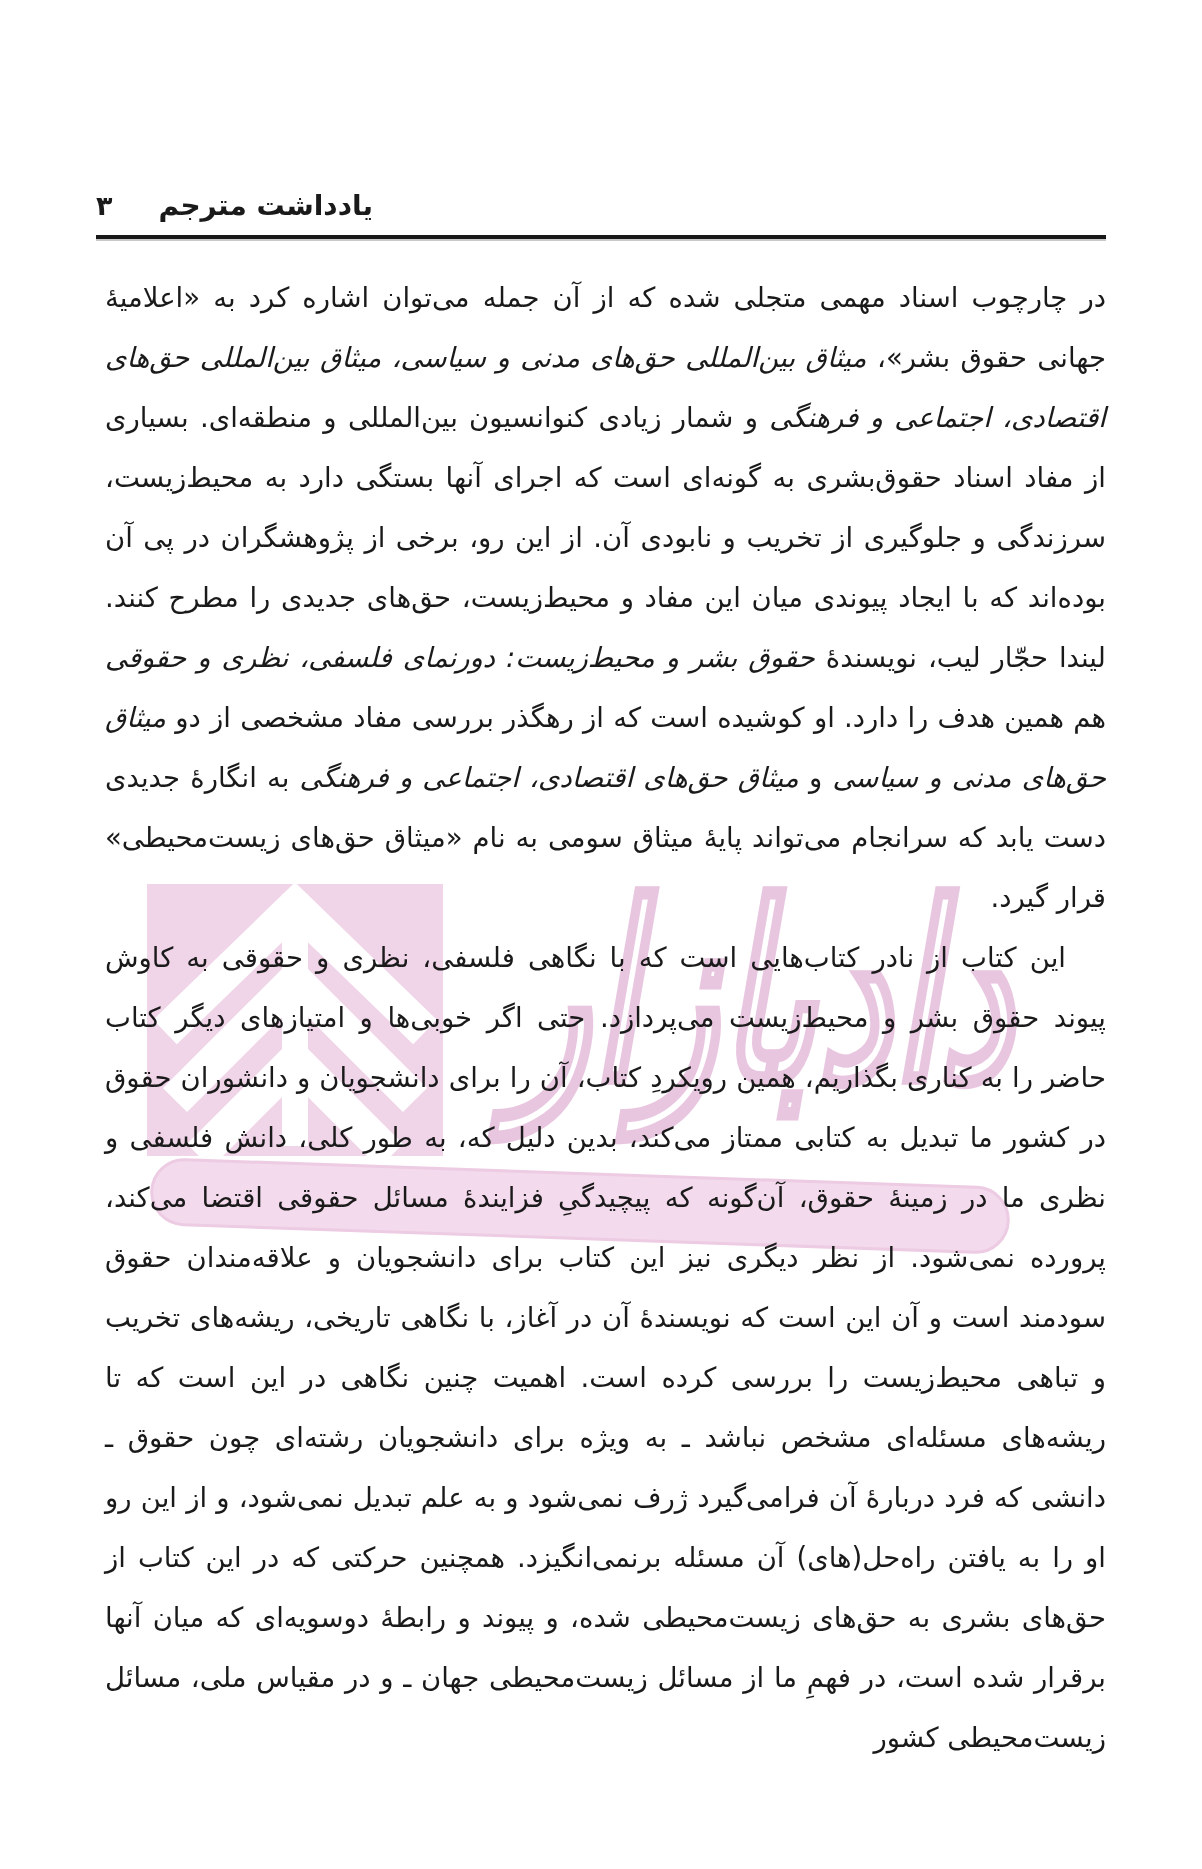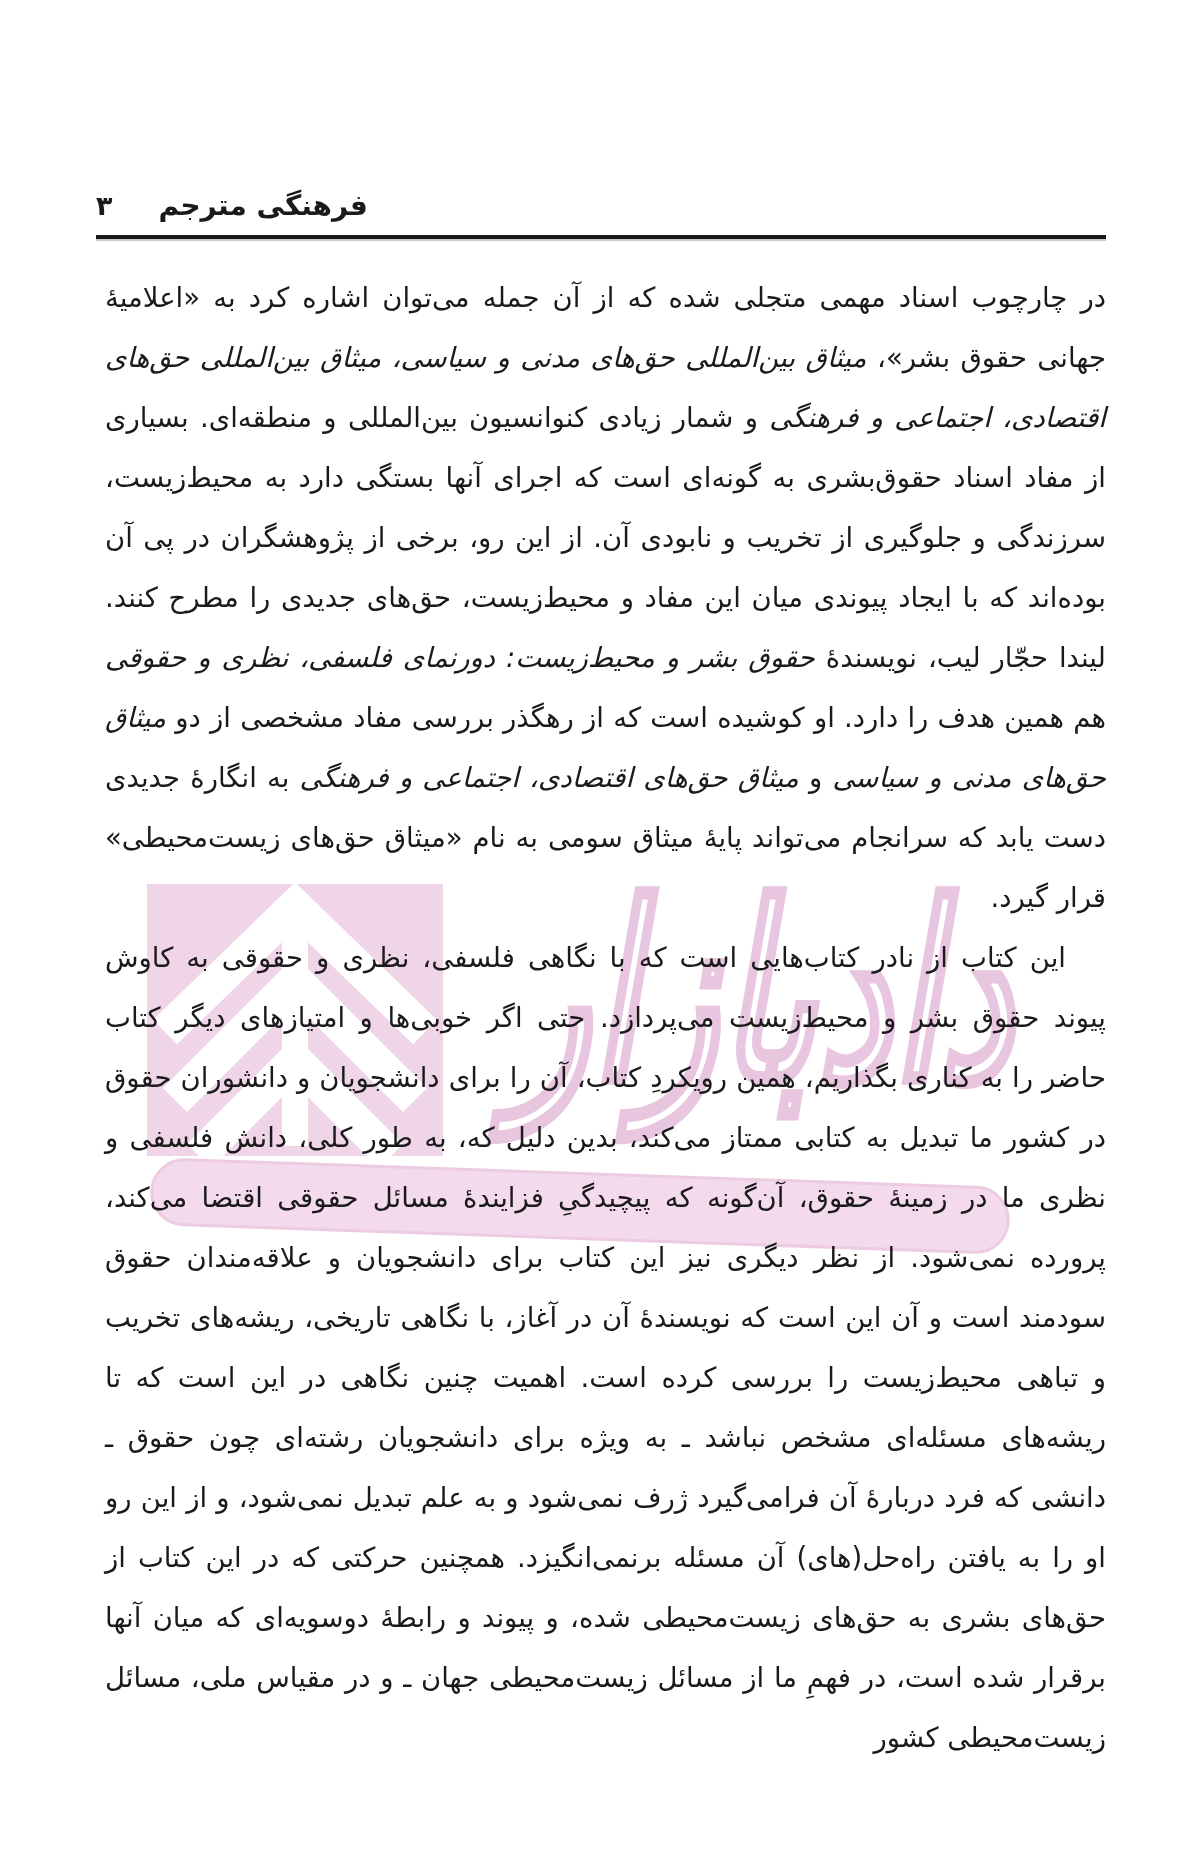--- a/index.html
+++ b/index.html
@@ -108,21 +108,21 @@
       <path d="M28 216 L148 96 L268 216" fill="none" stroke="#ffffff" stroke-width="34"></path>
       <path d="M52 272 L148 176 L244 272" fill="none" stroke="#ffffff" stroke-width="34"></path>
     </svg>
     <div class="wm-text">دادبازار</div>
     <div class="wm-band"></div>
   </div>
 
   <div class="content">
     <div class="running-head">
       <span class="pg-num">۳</span>
-      <span class="rh-title">فرهنگی مترجم</span>
+      <span class="rh-title">یادداشت مترجم</span>
     </div>
     <div class="header-rule"></div>
     <div class="text-body">
         <p class="para"><span>در چارچوب اسناد مهمی متجلی شده که از آن جمله می‌توان اشاره کرد به «اعلامیهٔ جهانی حقوق بشر»، </span><span class="ital">میثاق بین‌المللی حق‌های مدنی و سیاسی، میثاق بین‌المللی حق‌های اقتصادی، اجتماعی و فرهنگی</span><span> و شمار زیادی کنوانسیون بین‌المللی و منطقه‌ای. بسیاری از مفاد اسناد حقوق‌بشری به گونه‌ای است که اجرای آنها بستگی دارد به محیط‌زیست، سرزندگی و جلوگیری از تخریب و نابودی آن. از این رو، برخی از پژوهشگران در پی آن بوده‌اند که با ایجاد پیوندی میان این مفاد و محیط‌زیست، حق‌های جدیدی را مطرح کنند. لیندا حجّار لیب، نویسندهٔ </span><span class="ital">حقوق بشر و محیط‌زیست: دورنمای فلسفی، نظری و حقوقی</span><span> هم همین هدف را دارد. او کوشیده است که از رهگذر بررسی مفاد مشخصی از دو </span><span class="ital">میثاق حق‌های مدنی و سیاسی</span><span> و </span><span class="ital">میثاق حق‌های اقتصادی، اجتماعی و فرهنگی</span><span> به انگارهٔ جدیدی دست یابد که سرانجام می‌تواند پایهٔ میثاق سومی به نام «میثاق حق‌های زیست‌محیطی» قرار گیرد.</span></p>
         <p class="para indent"><span>این کتاب از نادر کتاب‌هایی است که با نگاهی فلسفی، نظری و حقوقی به کاوش پیوند حقوق بشر و محیط‌زیست می‌پردازد. حتی اگر خوبی‌ها و امتیازهای دیگر کتاب حاضر را به کناری بگذاریم، همین رویکردِ کتاب، آن را برای دانشجویان و دانشوران حقوق در کشور ما تبدیل به کتابی ممتاز می‌کند، بدین دلیل که، به طور کلی، دانش فلسفی و نظری ما در زمینهٔ حقوق، آن‌گونه که پیچیدگیِ فزایندهٔ مسائل حقوقی اقتضا می‌کند، پرورده نمی‌شود. از نظر دیگری نیز این کتاب برای دانشجویان و علاقه‌مندان حقوق سودمند است و آن این است که نویسندهٔ آن در آغاز، با نگاهی تاریخی، ریشه‌های تخریب و تباهی محیط‌زیست را بررسی کرده است. اهمیت چنین نگاهی در این است که تا ریشه‌های مسئله‌ای مشخص نباشد ـ به ویژه برای دانشجویان رشته‌ای چون حقوق ـ دانشی که فرد دربارهٔ آن فرامی‌گیرد ژرف نمی‌شود و به علم تبدیل نمی‌شود، و از این رو او را به یافتن راه‌حل(های) آن مسئله برنمی‌انگیزد. همچنین حرکتی که در این کتاب از حق‌های بشری به حق‌های زیست‌محیطی شده، و پیوند و رابطهٔ دوسویه‌ای که میان آنها برقرار شده است، در فهمِ ما از مسائل زیست‌محیطی جهان ـ و در مقیاس ملی، مسائل زیست‌محیطی کشور</span></p>
       </div>
   </div>
 
 </div>
 

